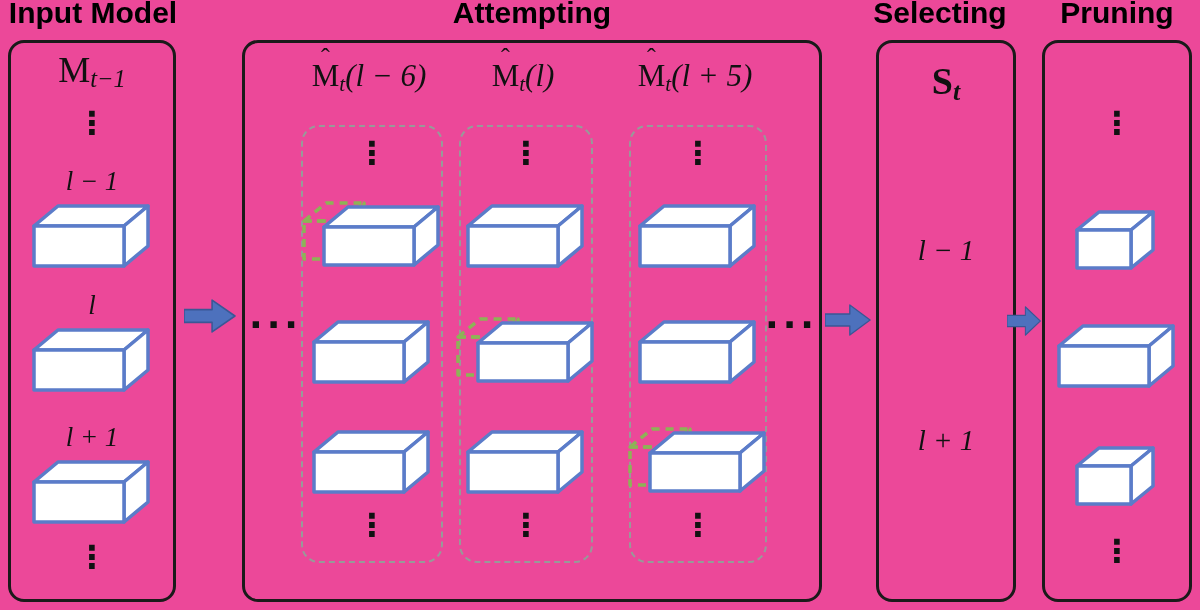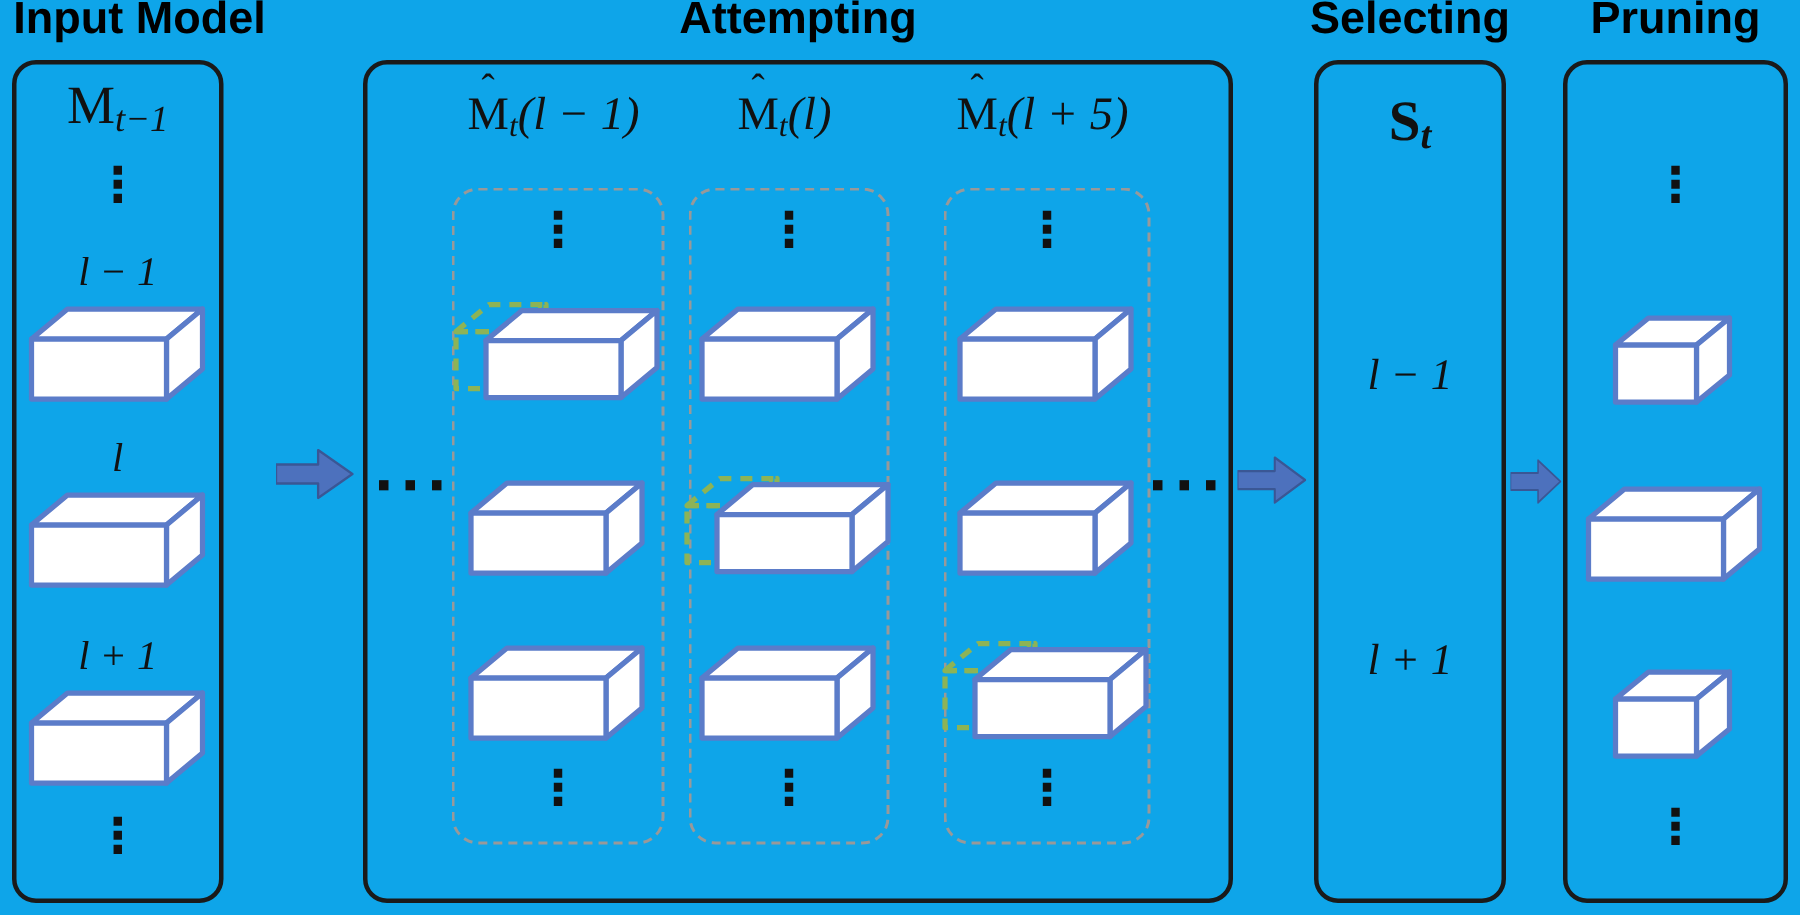--- a/index.html
+++ b/index.html
@@ -2,21 +2,21 @@
 <html style="--box-stroke: #5b7cc9; --green-dashed: #8db356; --arrow-fill: #4d71bd; --arrow-edge: #3a5795; --panel-border: #1a1a1a; --column-dashed: #999999; --text: #111111;"><head>
 <meta charset="utf-8">
 <style>
   * { margin:0; padding:0; box-sizing:border-box; }
   :root{
     --box-stroke:#5b7cc9; --green-dashed:#8db356; --arrow-fill:#4d71bd;
     --arrow-edge:#3a5795; --panel-border:#1a1a1a; --column-dashed:#999999; --text:#111111;
   }
   body{ background:#fff; }
   .canvas{
-    position:relative; width:1200px; height:610px; background:#0ea5e9;
+    position:relative; width:1200px; height:610px; background:#ec4899;
     font-family:"Liberation Serif", serif; color:var(--text); overflow:hidden;
   }
   .title{
     position:absolute; top:-4px; transform:translateX(-50%);
     font-family:"Liberation Sans", sans-serif; font-weight:bold; font-size:30px;
     white-space:nowrap; color:#000;
   }
   .panel{
     position:absolute; top:40px; height:562px;
     border:3px solid var(--panel-border); border-radius:16px;
@@ -60,21 +60,21 @@
 </head>
 <body>
 
 <div class="canvas">
 
   <div class="title" style="left:93px">Input Model</div>
   <div class="title" style="left:532px">Attempting</div>
   <div class="title" style="left:940px">Selecting</div>
   <div class="title" style="left:1117px">Pruning</div>
 
-  <div class="panel" style="left:8px;width:141px">
+  <div class="panel" style="left:8px;width:168px">
     <div class="row mvar" style="top:8px"><span>M</span><span class="msub">t−1</span></div>
     <div class="row vdots" style="top:64px">⋮</div>
     <div class="row llabel" style="top:124px">l − 1</div>
     <div class="cubrow" style="top:158px">
         <span>
           <svg width="122" height="68" viewBox="0 0 122 68">
             <polygon points="3,25 27,5 117,5 93,25" stroke="#5b7cc9" stroke-width="3.5" stroke-linejoin="round" fill="#fff"></polygon>
             <polygon points="93,25 117,5 117,45 93,65" stroke="#5b7cc9" stroke-width="3.5" stroke-linejoin="round" fill="#fff"></polygon>
             <rect x="3" y="25" width="90" height="40" stroke="#5b7cc9" stroke-width="3.5" stroke-linejoin="round" fill="#fff"></rect>
           </svg>
@@ -104,21 +104,21 @@
   </div>
 
   <div class="arrow" style="left:184px;top:299px;width:52px;height:34px">
       <svg width="100%" height="100%" viewBox="0 0 50 32" preserveAspectRatio="none">
         <polygon points="0,10 27,10 27,1 49,16 27,31 27,22 0,22" fill="#4d71bd" stroke="#3a5795" stroke-width="1.5" stroke-linejoin="round"></polygon>
       </svg>
     </div>
 
   <div class="panel" style="left:242px;width:580px">
 
-    <div class="colhead" style="left:124px"><span class="mwrap"><span>M</span><span class="hat">ˆ</span></span><span class="msub">t</span><span class="marg">(l − 1)</span></div>
+    <div class="colhead" style="left:124px"><span class="mwrap"><span>M</span><span class="hat">ˆ</span></span><span class="msub">t</span><span class="marg">(l − 6)</span></div>
     <div class="colhead" style="left:278px"><span class="mwrap"><span>M</span><span class="hat">ˆ</span></span><span class="msub">t</span><span class="marg">(l)</span></div>
     <div class="colhead" style="left:450px"><span class="mwrap"><span>M</span><span class="hat">ˆ</span></span><span class="msub">t</span><span class="marg">(l + 5)</span></div>
 
     <div class="hdots" style="left:4px;width:52px;top:264px">···</div>
     <div class="hdots" style="left:520px;width:52px;top:264px">···</div>
 
     <div class="dashcol" style="left:56px;width:142px">
       <div class="row vdots" style="top:10px">⋮</div>
       <div class="cubrow" style="top:74px">
           <span>
@@ -223,21 +223,21 @@
       <div class="row vdots" style="top:382px">⋮</div>
     </div>
   </div>
 
   <div class="arrow" style="left:825px;top:304px;width:46px;height:32px">
       <svg width="100%" height="100%" viewBox="0 0 50 32" preserveAspectRatio="none">
         <polygon points="0,10 27,10 27,1 49,16 27,31 27,22 0,22" fill="#4d71bd" stroke="#3a5795" stroke-width="1.5" stroke-linejoin="round"></polygon>
       </svg>
     </div>
 
-  <div class="panel" style="left:876px;width:128px">
+  <div class="panel" style="left:876px;width:140px">
     <div class="row symbol" style="top:18px"><span>S</span><span class="msub">t</span></div>
     <div class="row selitem" style="top:192px">l − 1</div>
     <div class="row selitem" style="top:382px">l + 1</div>
   </div>
 
   <div class="arrow" style="left:1007px;top:306px;width:34px;height:30px">
       <svg width="100%" height="100%" viewBox="0 0 50 32" preserveAspectRatio="none">
         <polygon points="0,10 27,10 27,1 49,16 27,31 27,22 0,22" fill="#4d71bd" stroke="#3a5795" stroke-width="1.5" stroke-linejoin="round"></polygon>
       </svg>
     </div>

